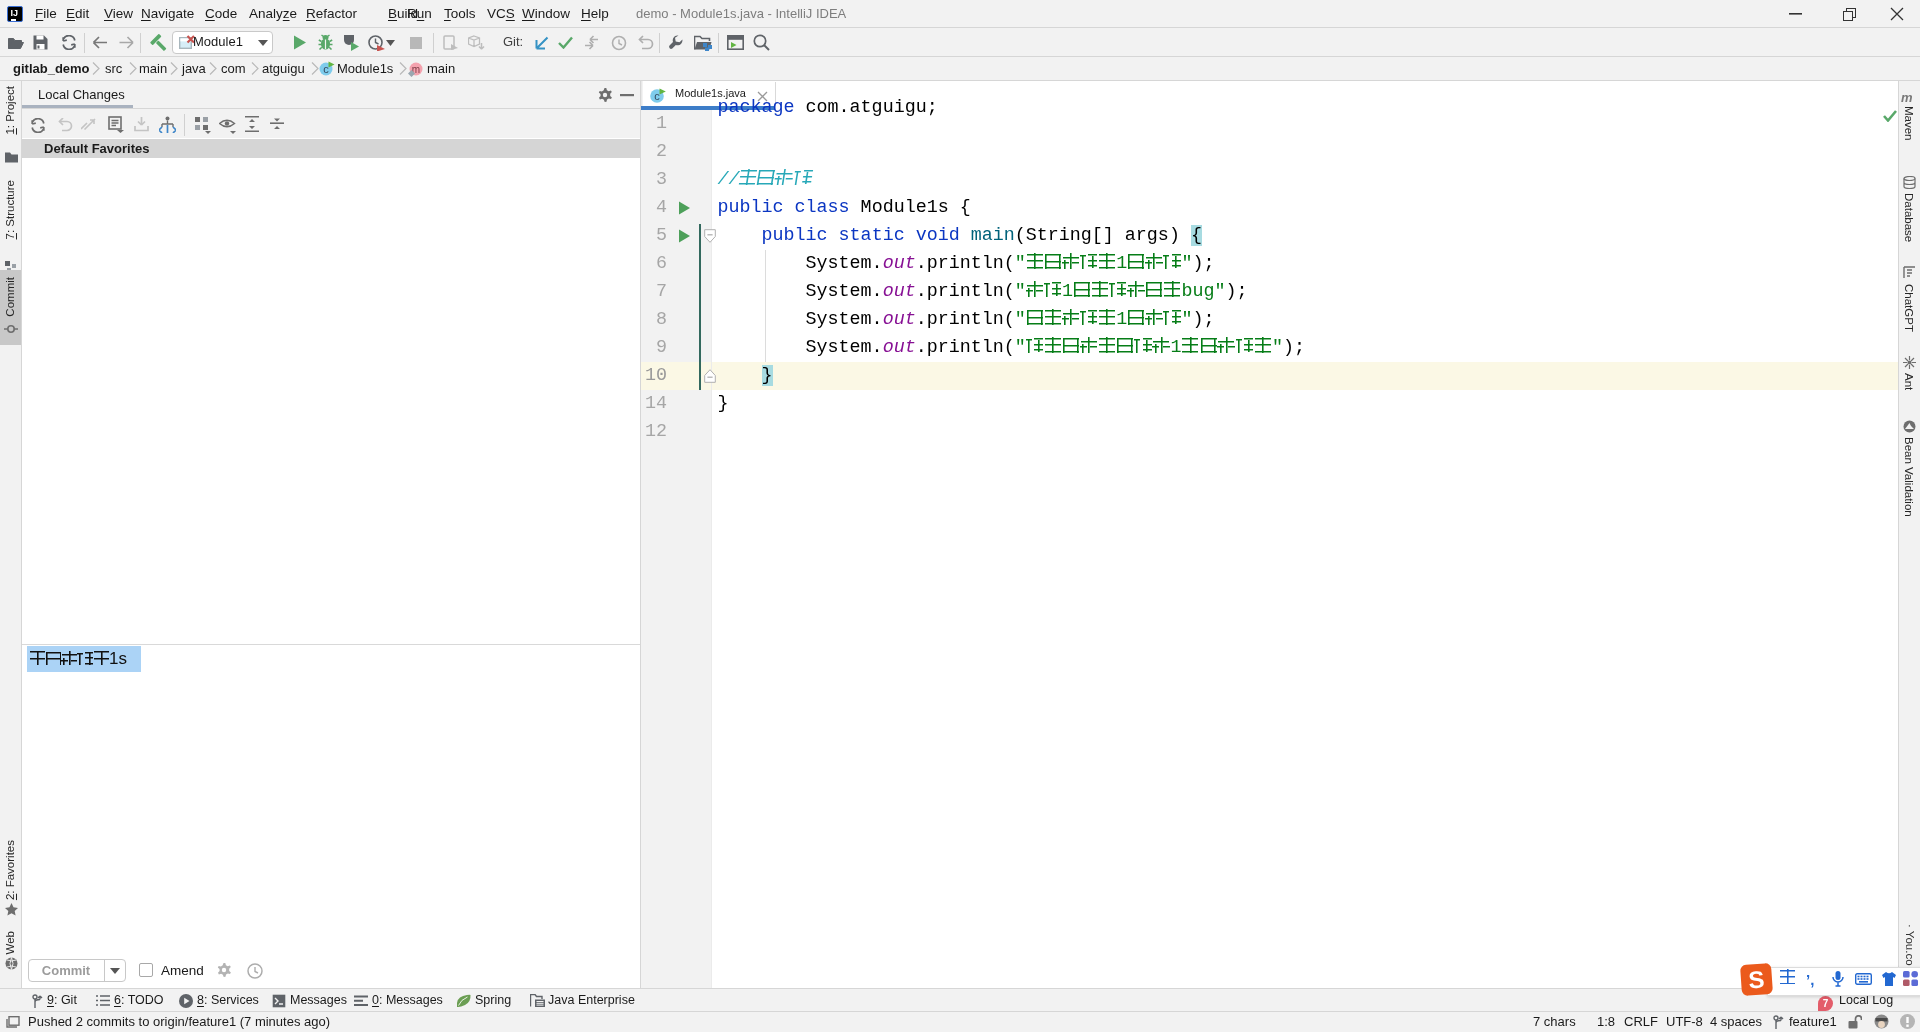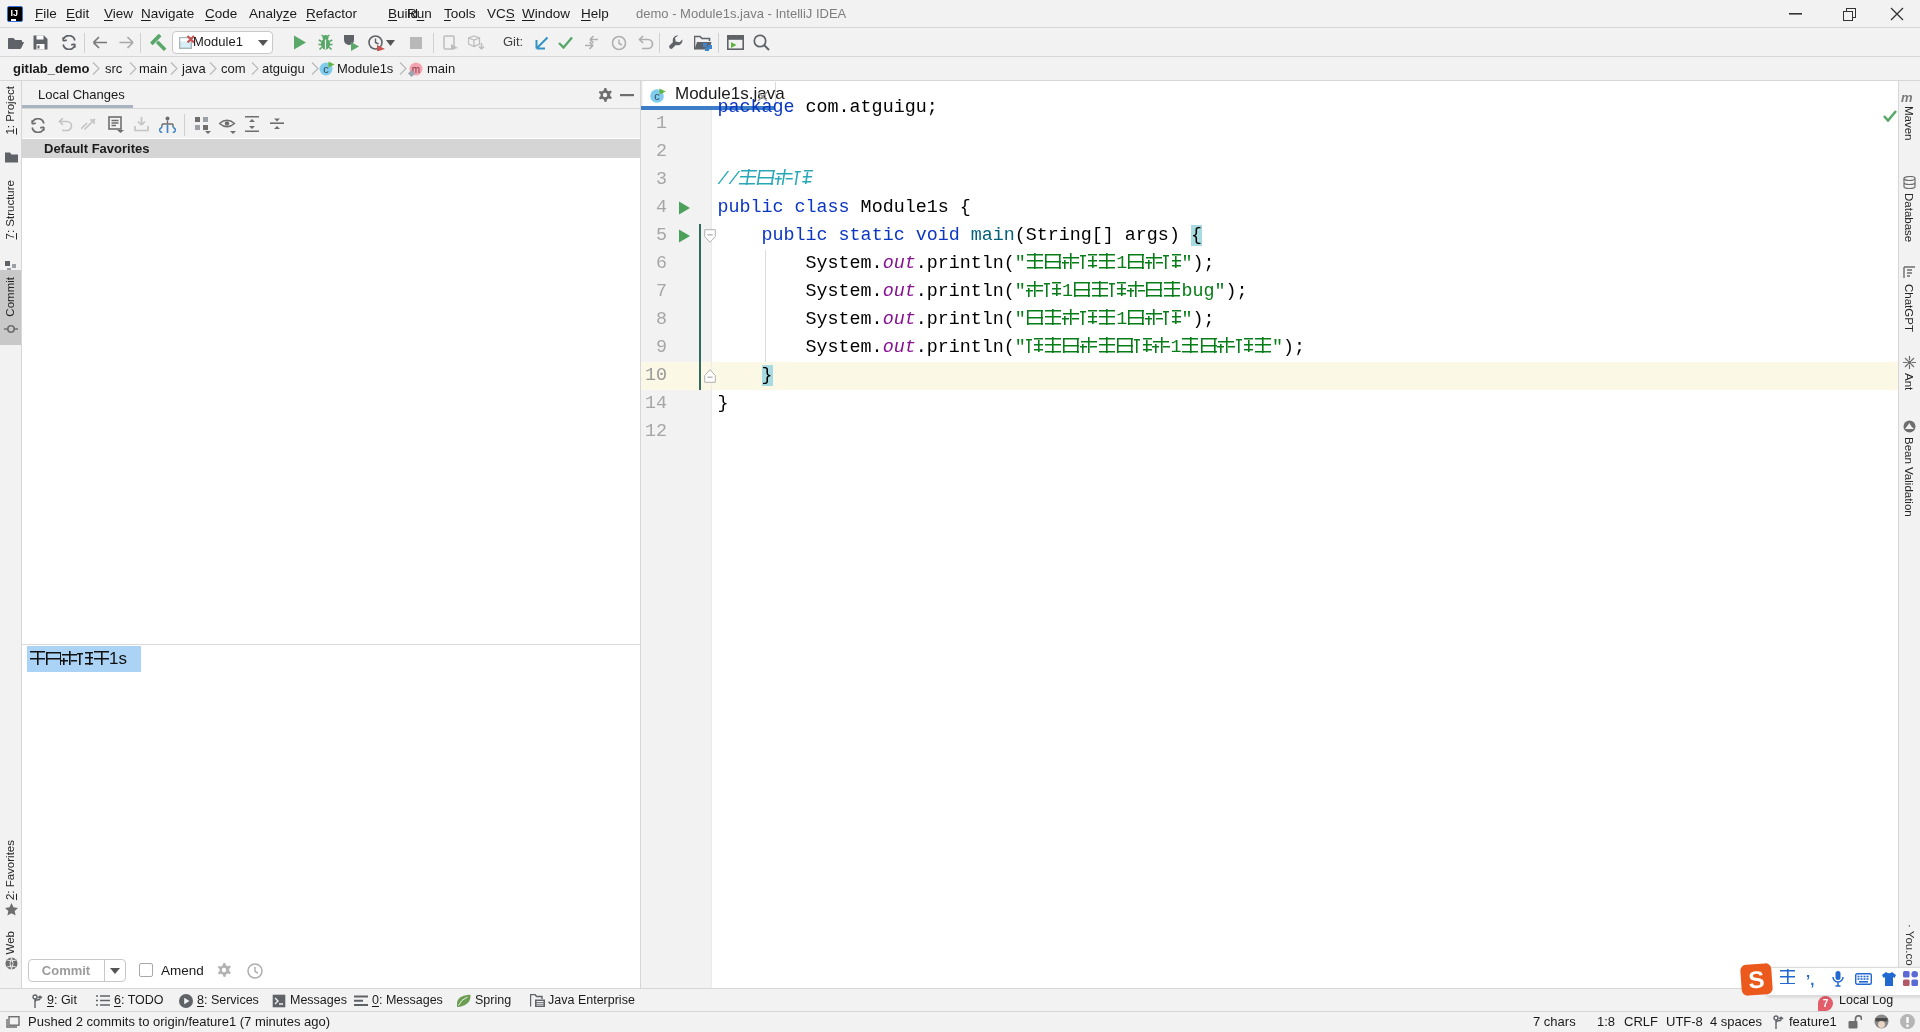--- a/index.html
+++ b/index.html
@@ -382,21 +382,21 @@
 <div class="a" id="curline"></div>
 <div class="a" id="tabund"></div>
 <div class="a" style="left:775px;top:82px;width:1px;height:24px;background:#d9d9d9"></div>
 <div class="a" style="left:711px;top:110px;width:1px;height:879px;background:#ebebeb"></div>
 <div class="a" id="EDITORDECOR">
 <svg class="a" style="left:650px;top:88px" width="16" height="16">
       <circle cx="7" cy="8" r="6.8" fill="#7fccec"></circle>
       <text x="7" y="12.2" font-size="11" font-family="Liberation Sans" fill="#34495e" text-anchor="middle">c</text>
       <path d="M9.5 0.5 L15.8 3.5 L9.5 6.5 Z" fill="#62b543"></path>
     </svg>
-<div class="a" style="left:675px;top:81px;height:25px;line-height:25px;font-size:17px;color:#1a1a1a">Module1s.java</div>
+<div class="a" style="left:675px;top:81px;height:25px;line-height:25px;font-size:11px;color:#1a1a1a">Module1s.java</div>
 <svg class="a" style="left:757px;top:91px" width="11" height="11">
       <path d="M1 1 L10 10 M10 1 L1 10" stroke="#9a9a9a" stroke-width="1.3"></path>
     </svg>
 <div class="ln" style="left:641px;top:110px">1</div>
 <div class="ln" style="left:641px;top:138px">2</div>
 <div class="ln" style="left:641px;top:166px">3</div>
 <div class="ln" style="left:641px;top:194px">4</div>
 <div class="ln" style="left:641px;top:222px">5</div>
 <div class="ln" style="left:641px;top:250px">6</div>
 <div class="ln" style="left:641px;top:278px">7</div>

